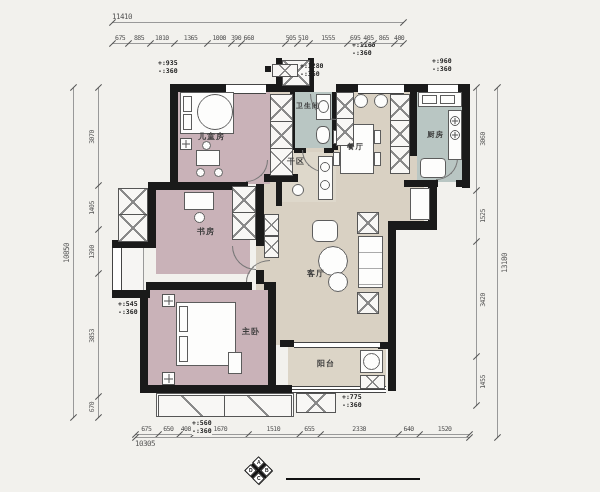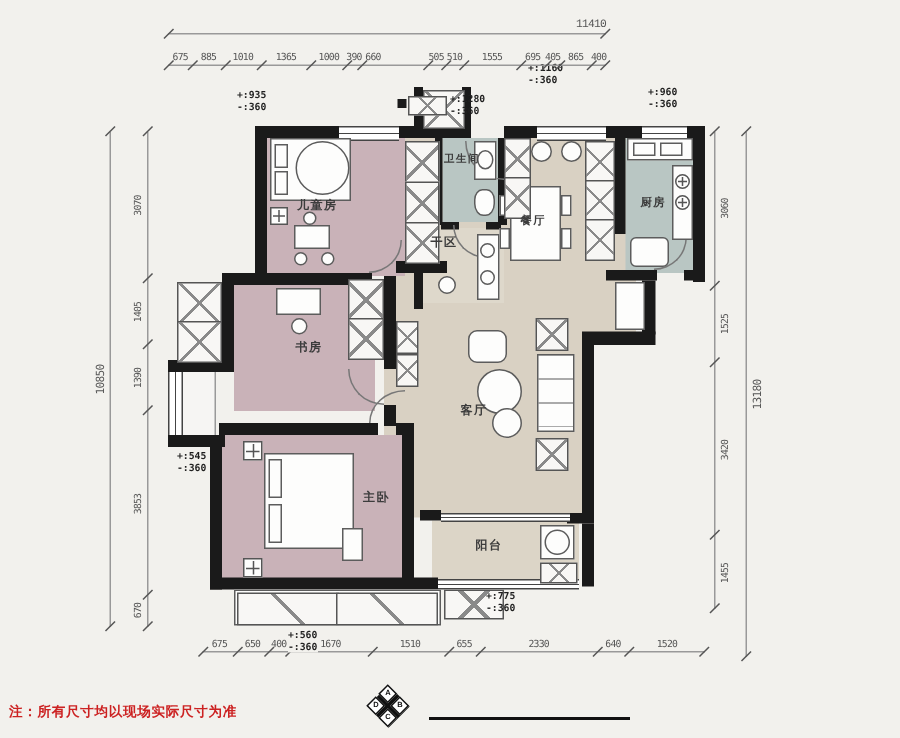--- a/index.html
+++ b/index.html
@@ -44,21 +44,21 @@
   .line-r{border-right:1px solid #999;}
   .line-l{border-left:1px solid #999;}
   .vseg{position:relative;flex-basis:0;}
   .vseg span{position:absolute;top:50%;writing-mode:vertical-rl;transform:translateY(-50%) rotate(180deg);white-space:nowrap;}
   .line-r .vseg span{right:2px;}
   .line-l .vseg span{left:2px;}
   .vseg::before{content:'';position:absolute;top:-1px;width:9px;height:1px;background:#555;transform:rotate(-45deg);}
   .line-r .vseg::before,.dim-v.line-r::after{right:-5px;}
   .line-l .vseg::before,.dim-v.line-l::after{left:-5px;}
   .dim-v::after{content:'';position:absolute;bottom:0;width:9px;height:1px;background:#555;transform:rotate(-45deg);}
-  .dimtotal-h{display:flex;justify-content:flex-end;align-items:flex-end;border-bottom:1px solid #999;font-size:7.5px;font-family:Liberation Mono, monospace;}
+  .dimtotal-h{display:flex;justify-content:flex-start;align-items:flex-end;border-bottom:1px solid #999;font-size:7.5px;}
   .dimtotal-h span{margin-bottom:1px;}
   .dimtotal-h::before,.dimtotal-h::after{content:'';position:absolute;bottom:-1px;width:9px;height:1px;background:#555;transform:rotate(-45deg);}
   .dimtotal-h::before{left:-4px;}
   .dimtotal-h::after{right:-4px;}
   .dimtotal-h.below{border-bottom:none;border-top:1px solid #999;align-items:flex-start;}
   .dimtotal-h.below span{margin-top:1px;}
   .dimtotal-h.below::before,.dimtotal-h.below::after{bottom:auto;top:-1px;}
   .dimtotal-v{display:flex;align-items:center;justify-content:center;font-size:7.5px;}
   .dimtotal-v span{writing-mode:vertical-rl;transform:rotate(180deg);}
   .dimtotal-v::before{content:'';position:absolute;top:-1px;width:9px;height:1px;background:#555;transform:rotate(-45deg);}
@@ -250,21 +250,21 @@
     <div>-:360</div>
   </div>
   <div class="ev" style="left:118px;top:300px;">
     <div>+:545</div>
     <div>-:360</div>
   </div>
   <div class="ev" style="left:192px;top:419px;background:var(--background,#f2f1ed);z-index:3;">
     <div>+:560</div>
     <div>-:360</div>
   </div>
-  <div class="ev" style="left:324px;top:393px;">
+  <div class="ev" style="left:342px;top:393px;">
     <div>+:775</div>
     <div>-:360</div>
   </div>
 
   <div class="dimtotal dimtotal-h" style="left:112px;top:9px;width:292px;height:13px;">
     <span>11410</span>
   </div>
   <div class="dim dim-h" style="left:112px;top:27px;width:292px;height:16px;">
       <div class="seg" style="flex-grow: 675;">
         <span>675</span>
@@ -371,32 +371,34 @@
       <div class="seg" style="flex-grow: 2330;">
         <span>2330</span>
       </div>
       <div class="seg" style="flex-grow: 640;">
         <span>640</span>
       </div>
       <div class="seg" style="flex-grow: 1520;">
         <span>1520</span>
       </div>
     </div>
+  <div class="dimtotal dimtotal-h below" style="left:135px;top:437px;width:335px;height:13px;">
+    <span>10305</span>
+  </div>
 
   <div class="compass" style="left:244px;top:456px;width:30px;height:30px;">
     <div class="c-big"></div>
     <span class="c-s" style="left:10px;top:2px;">
         <b>A</b>
       </span>
     <span class="c-s" style="left:18px;top:10px;">
         <b>B</b>
       </span>
     <span class="c-s" style="left:10px;top:18px;">
         <b>C</b>
       </span>
     <span class="c-s" style="left:2px;top:10px;">
         <b>D</b>
       </span>
   </div>
   <div class="title-rule" style="left:286px;top:478px;width:134px;height:2px;"></div>
-  <div class="note" style="left:6px;top:468px;">注：所有尺寸均以现场实际尺寸为准</div>
 
 </div>
 
 </body></html>

